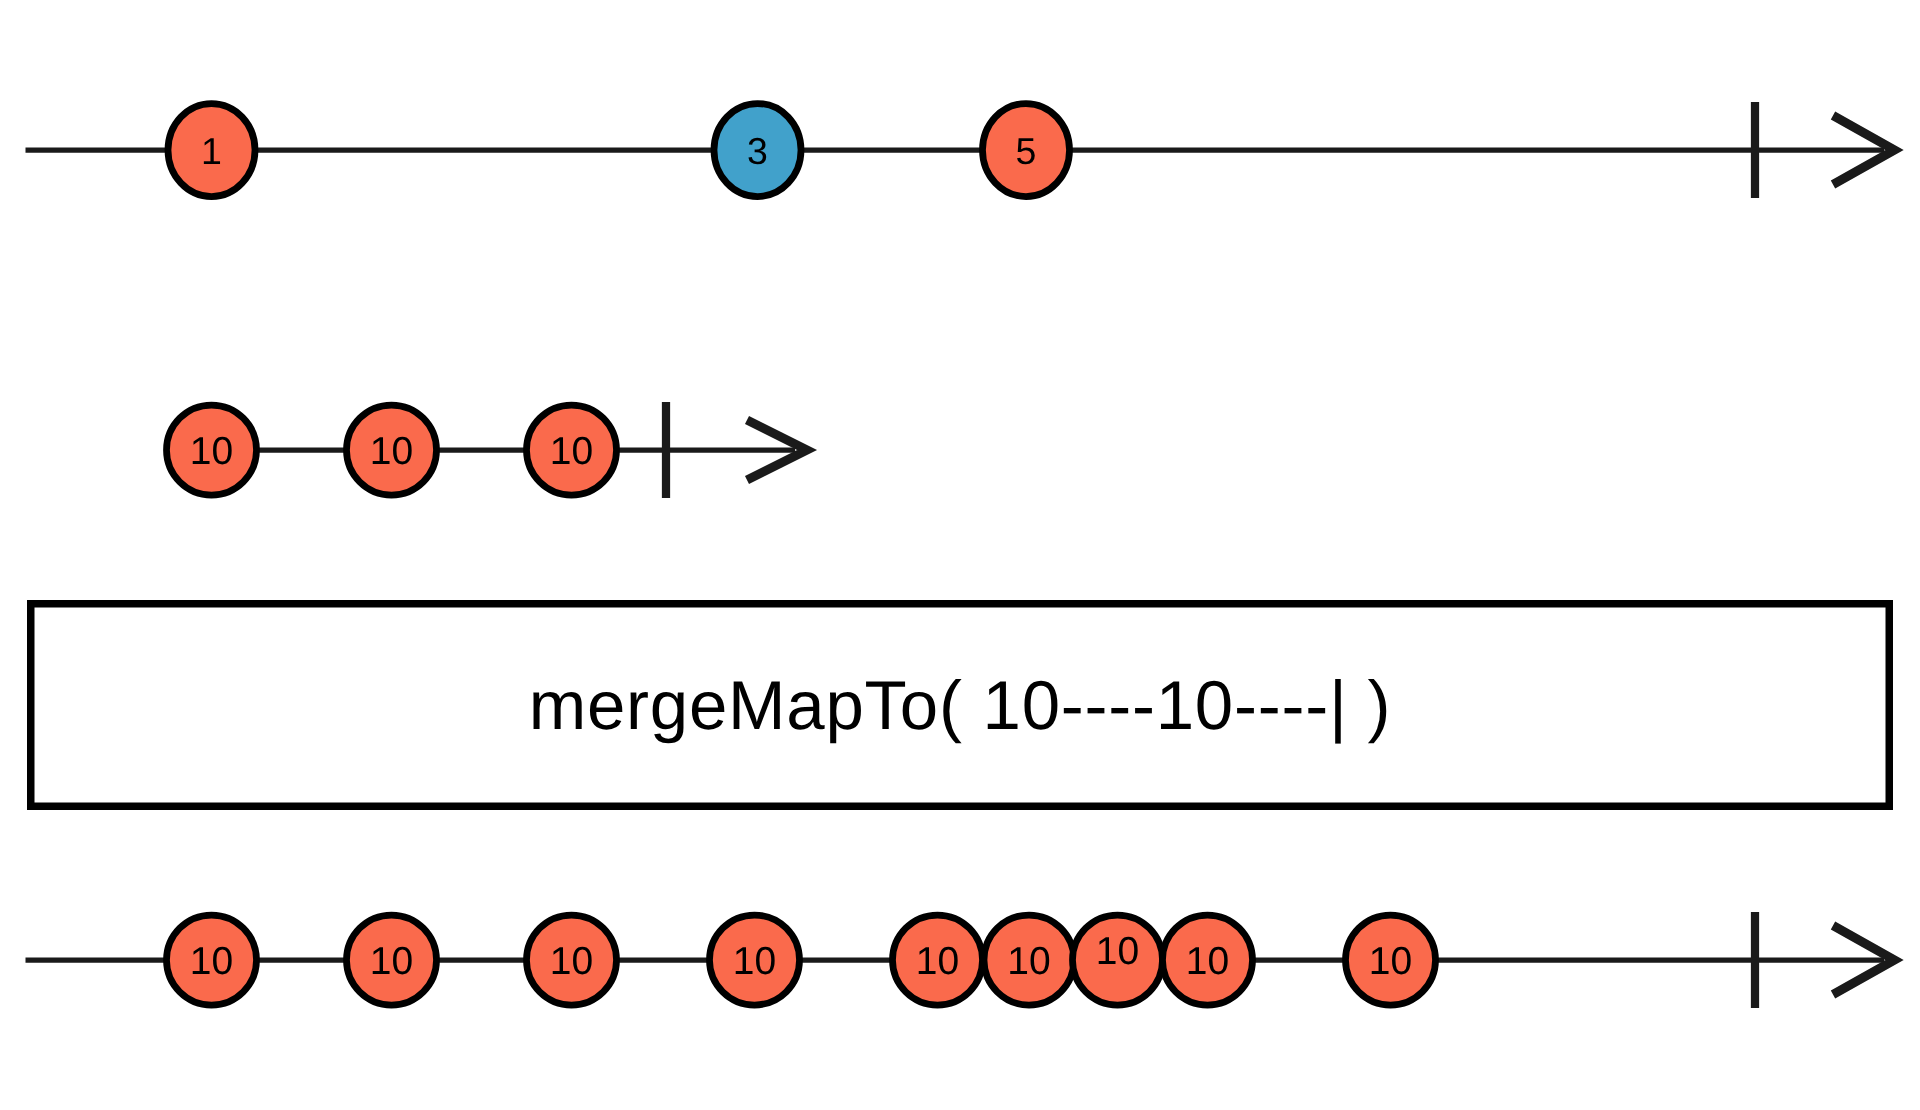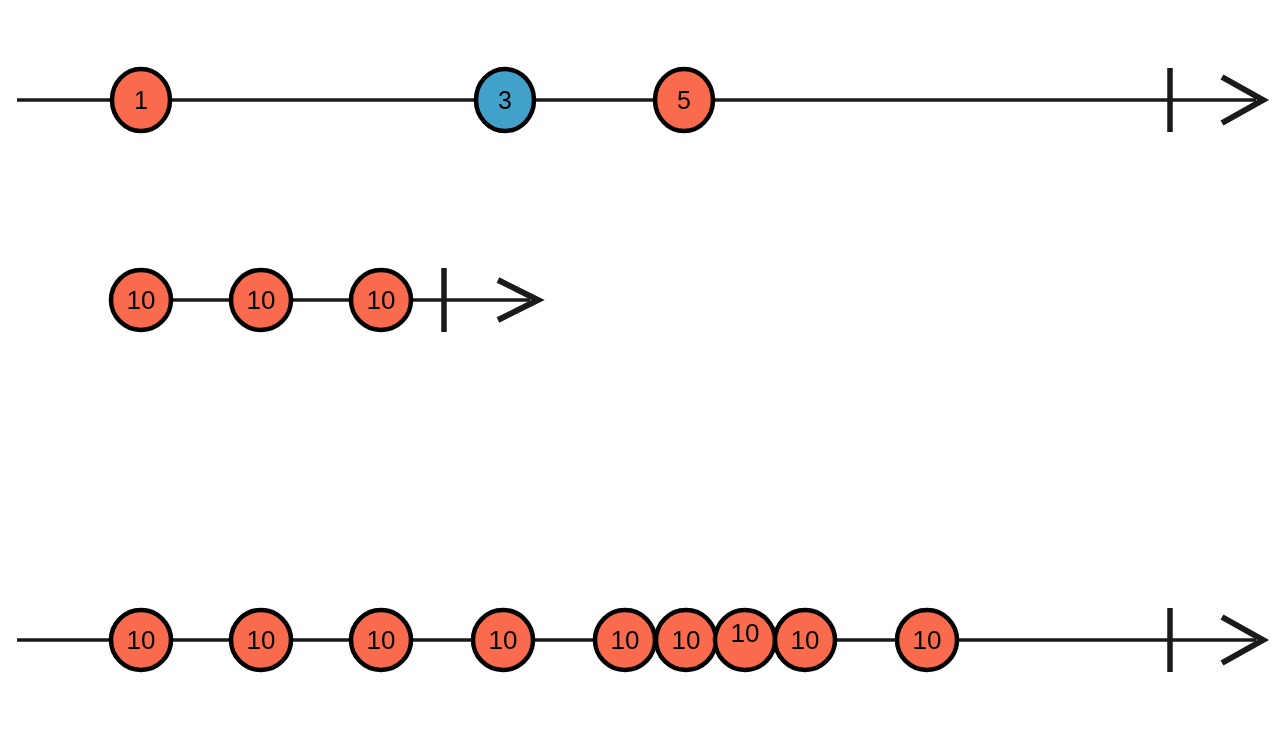--- a/index.html
+++ b/index.html
@@ -116,13 +116,16 @@
           <ellipse cx="805" cy="640" rx="30" ry="30" fill="#fa6a4c" stroke="#000000" stroke-width="4.5"></ellipse>
           <text x="805" y="640" fill="#000000" font-size="26" font-family="&quot;Liberation Sans&quot;, sans-serif" text-anchor="middle" dy="0.36em">10</text>
         </g>
         <g>
           <ellipse cx="927" cy="640" rx="30" ry="30" fill="#fa6a4c" stroke="#000000" stroke-width="4.5"></ellipse>
           <text x="927" y="640" fill="#000000" font-size="26" font-family="&quot;Liberation Sans&quot;, sans-serif" text-anchor="middle" dy="0.36em">10</text>
         </g>
       </g>
     </svg>
 
+  <div id="operator-box">
+    <span id="operator-label">mergeMapTo( 10----10----| )</span>
+  </div>
 </div>
 
 </body></html>

